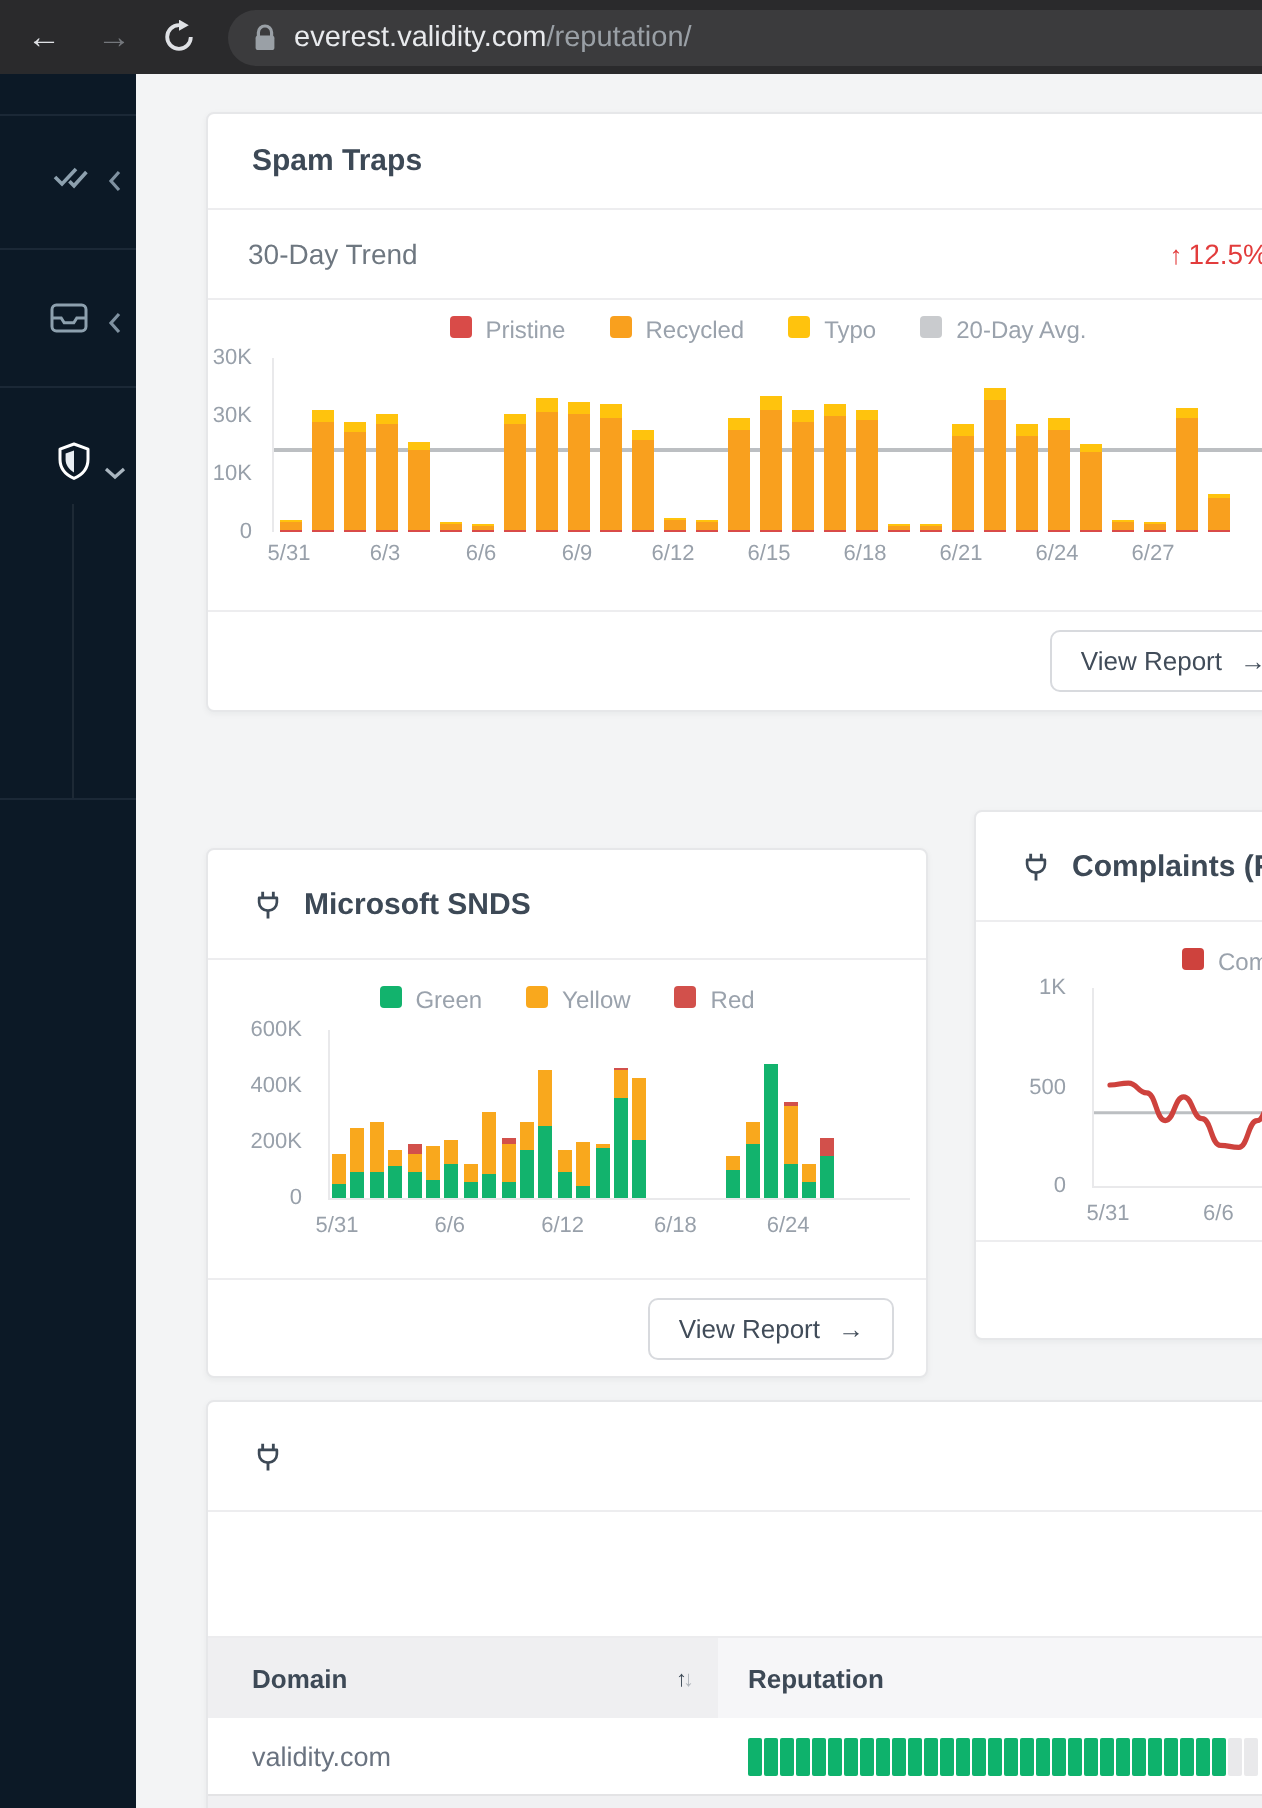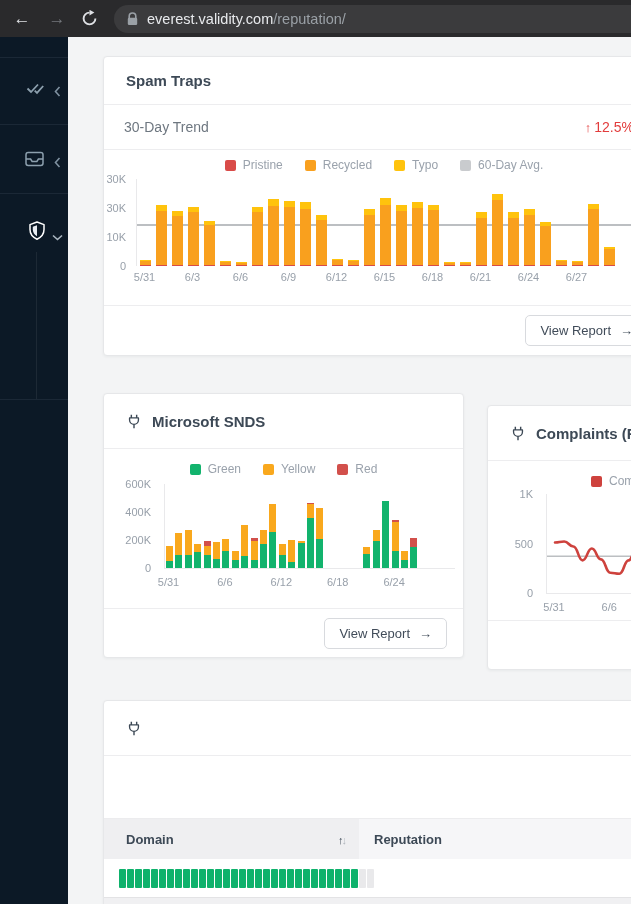--- a/index.html
+++ b/index.html
@@ -20,41 +20,41 @@
   
   .sidebar{position:absolute;left:0;top:37px;width:68px;height:867px;background:#0c1926}
   .sb-div{position:absolute;left:0;right:0;height:1px;background:#1b2836}
   .sb-ico{position:absolute}
   .tree-line{position:absolute;left:36px;top:215px;width:1px;height:147px;background:rgba(255,255,255,.07)}
   
   .main{position:absolute;left:68px;top:37px;width:563px;height:867px;background:#f3f4f5}
   .card{position:absolute;background:#fff;border:1px solid #e6e7e9;border-radius:4px;
         box-shadow:0 1px 3px rgba(25,35,45,.05)}
   #card-spam{left:35px;top:19px;width:560px;height:298px}
-  #card-snds{left:35px;top:356px;width:359px;height:263px}
+  #card-snds{left:35px;top:387px;width:359px;height:263px}
   #card-complaints{left:419px;top:368px;width:360px;height:263px}
   #card-postmaster{left:35px;top:663px;width:560px;height:300px}
   .head{display:flex;align-items:center;padding:0 22px;border-bottom:1px solid #ededef;
         font-size:15px;font-weight:700;color:#3d4956}
   .h47{height:47px}.h55{height:54px}
   .head .plug{margin-right:10px;display:flex}
   
   .stats{height:44px;display:flex;border-bottom:1px solid #ededef;font-size:14px}
   .sc1{width:274px;display:flex;justify-content:space-between;align-items:center;
        padding:0 22px;border-right:1px solid #ededef;box-sizing:border-box}
   .sc2{flex:1;display:flex;justify-content:space-between;align-items:center;padding:0 30px 0 20px}
   .slabel{color:#6e7780}
   .sval{color:#414c59}
   .sval.red{color:#e23c3c}
   .sval.red .tarrow{margin-right:3px;font-size:13px}
   
   .legend{display:flex;justify-content:center;align-items:center;gap:22px;
           font-size:12px;color:#9aa2ac;margin-top:7px;height:16px}
   .legend.left{justify-content:flex-start;padding-left:103px}
-  .lg-item{display:flex;align-items:center}
+  .lg-item{display:flex;align-items:flex-start}
   .lg-swatch{width:11px;height:11px;border-radius:2px;display:inline-block;margin-right:7px}
   
   .yticks{position:absolute;font-size:11px;color:#98a0aa}
   .yticks span{position:absolute;right:5px;height:12px;line-height:12px;display:block;white-space:nowrap}
   .plot{position:absolute;border-left:1px solid #e9e9eb}
   .plot.baseline{border-bottom:1px solid #e9e9eb}
   .vbar{position:absolute;bottom:0;display:flex;flex-direction:column-reverse}
   .vbar .seg{width:100%}
   .avgline{position:absolute;left:0;right:-30px;height:2px;background:#bcbfc2;z-index:0}
   .vbar{z-index:1}
@@ -172,21 +172,21 @@
         <span class="lg-item">
           <span class="lg-swatch" style="background: rgb(249, 160, 30);"></span>
           <span>Recycled</span>
         </span>
         <span class="lg-item">
           <span class="lg-swatch" style="background: rgb(255, 195, 13);"></span>
           <span>Typo</span>
         </span>
         <span class="lg-item">
           <span class="lg-swatch" style="background: rgb(201, 203, 206);"></span>
-          <span>60-Day Avg.</span>
+          <span>20-Day Avg.</span>
         </span>
       </div>
     <div class="yticks" id="spam-yticks" style="left:0;top:122px;width:27px;height:99px">
         <span style="top: -6px;">30K</span>
         <span style="top: 23px;">30K</span>
         <span style="top: 52px;">10K</span>
         <span style="top: 81px;">0</span>
       </div>
     <div class="plot" id="spam-plot" style="left:32px;top:122px;width:526px;height:87px">
       <div class="avgline" id="spam-avg" style="bottom: 39.6px;"></div>
@@ -552,20 +552,21 @@
     <div class="tblhead">
       <div class="thc1">
         <span>Domain</span>
         <span class="sort"><span class="up">↑</span><span class="dn">↓</span></span>
       </div>
       <div class="thc2">
         <span>Reputation</span>
       </div>
     </div>
     <div class="tblrow">
+      <div class="trc1">validity.com</div>
       <div class="trc2">
         <div class="repbar" id="rep-bar">
             <span class="repseg" style="background: rgb(14, 178, 108);"></span>
             <span class="repseg" style="background: rgb(14, 178, 108);"></span>
             <span class="repseg" style="background: rgb(14, 178, 108);"></span>
             <span class="repseg" style="background: rgb(14, 178, 108);"></span>
             <span class="repseg" style="background: rgb(14, 178, 108);"></span>
             <span class="repseg" style="background: rgb(14, 178, 108);"></span>
             <span class="repseg" style="background: rgb(14, 178, 108);"></span>
             <span class="repseg" style="background: rgb(14, 178, 108);"></span>

